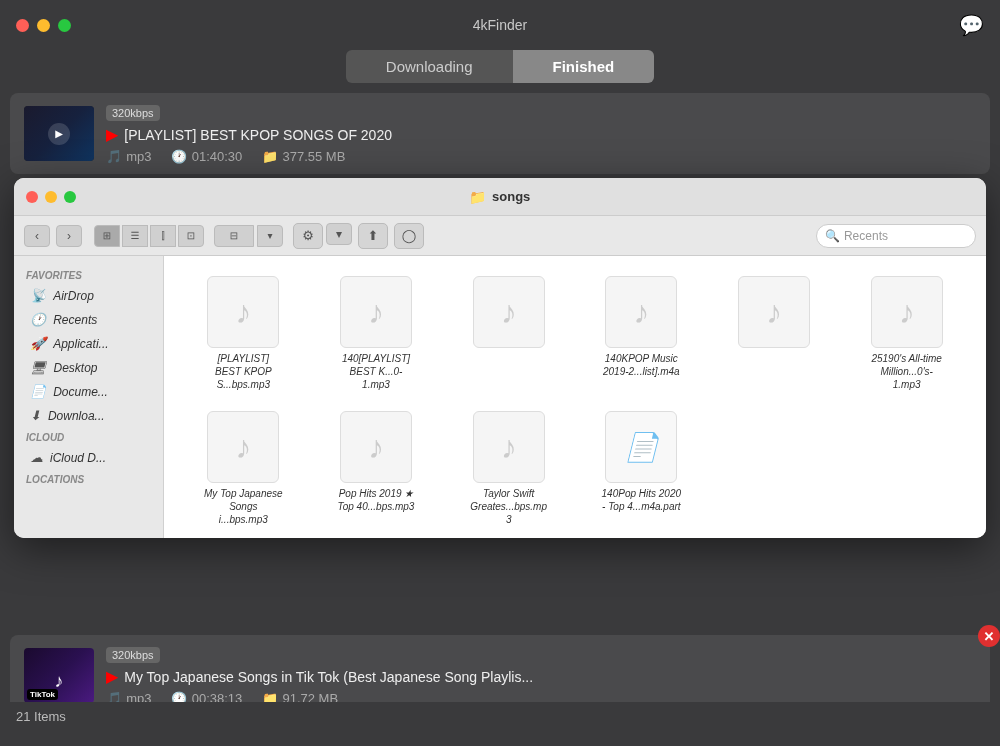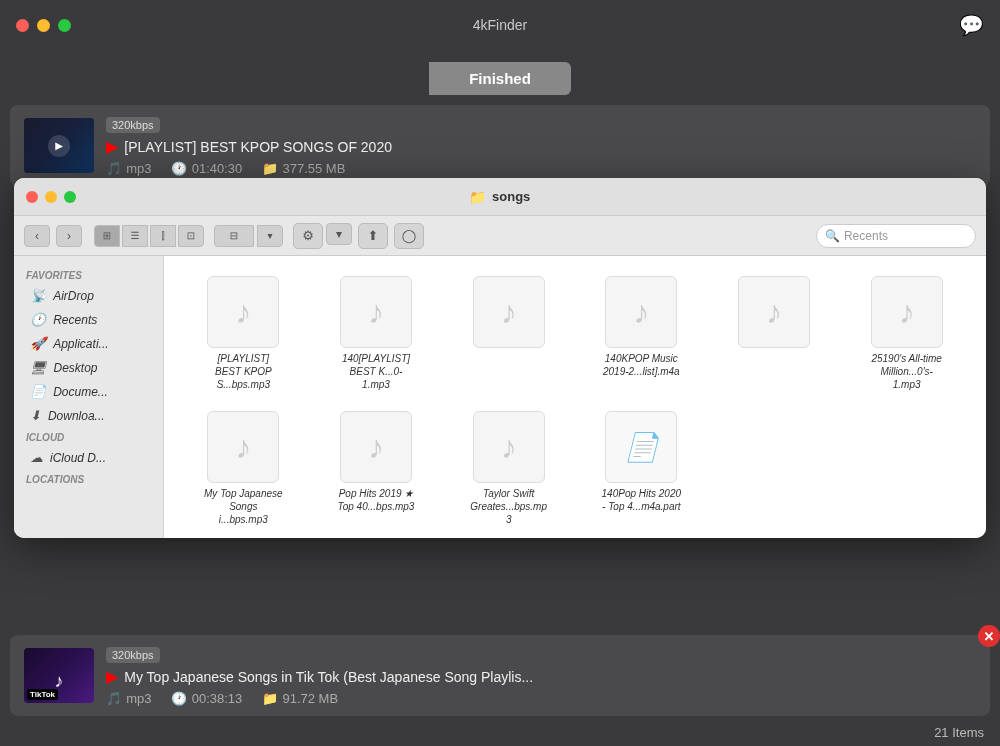--- a/index.html
+++ b/index.html
@@ -57,21 +57,20 @@
     .tab-downloading {
       background: #555;
       color: #ccc;
       border-radius: 6px 0 0 6px;
     }
     .tab-finished {
       background: #888;
       color: #fff;
       font-weight: 700;
       border-radius: 0 6px 6px 0;
-      margin-top: 12px;
     }
 
     
     .download-item {
       background: #4a4a4c;
       margin: 0 10px 6px 10px;
       border-radius: 8px;
       padding: 10px 14px;
       display: flex;
       align-items: center;
@@ -384,28 +383,27 @@
       align-items: center;
       justify-content: center;
       color: white;
       font-size: 13px;
       font-weight: bold;
     }
 
     
     .status-bar {
       position: absolute;
-      bottom: 0;
+      bottom: 16px;
       left: 0;
       right: 0;
       height: 28px;
       background: #3a3a3c;
       display: flex;
       align-items: center;
-      justify-content: flex-end;
       padding: 0 16px;
       color: #bbb;
       font-size: 13px;
     }
 
     
     .finder-content::-webkit-scrollbar { width: 8px; }
     .finder-content::-webkit-scrollbar-track { background: #f5f5f5; }
     .finder-content::-webkit-scrollbar-thumb { background: #ccc; border-radius: 4px; }
   </style>
@@ -416,20 +414,21 @@
   <div class="traffic-lights">
     <div class="tl tl-close"></div>
     <div class="tl tl-min"></div>
     <div class="tl tl-max"></div>
   </div>
   <span class="title-bar-title">4kFinder</span>
   <span class="title-bar-icon">💬</span>
 </div>
 
 <div class="tab-row">
+  <button class="tab-btn tab-downloading">Downloading</button>
   <button class="tab-btn tab-finished">Finished</button>
 </div>
 
 <div class="download-item">
   <div class="download-thumb">
     <div class="thumb-inner">
       <div class="thumb-play">▶</div>
     </div>
   </div>
   <div class="download-info">

